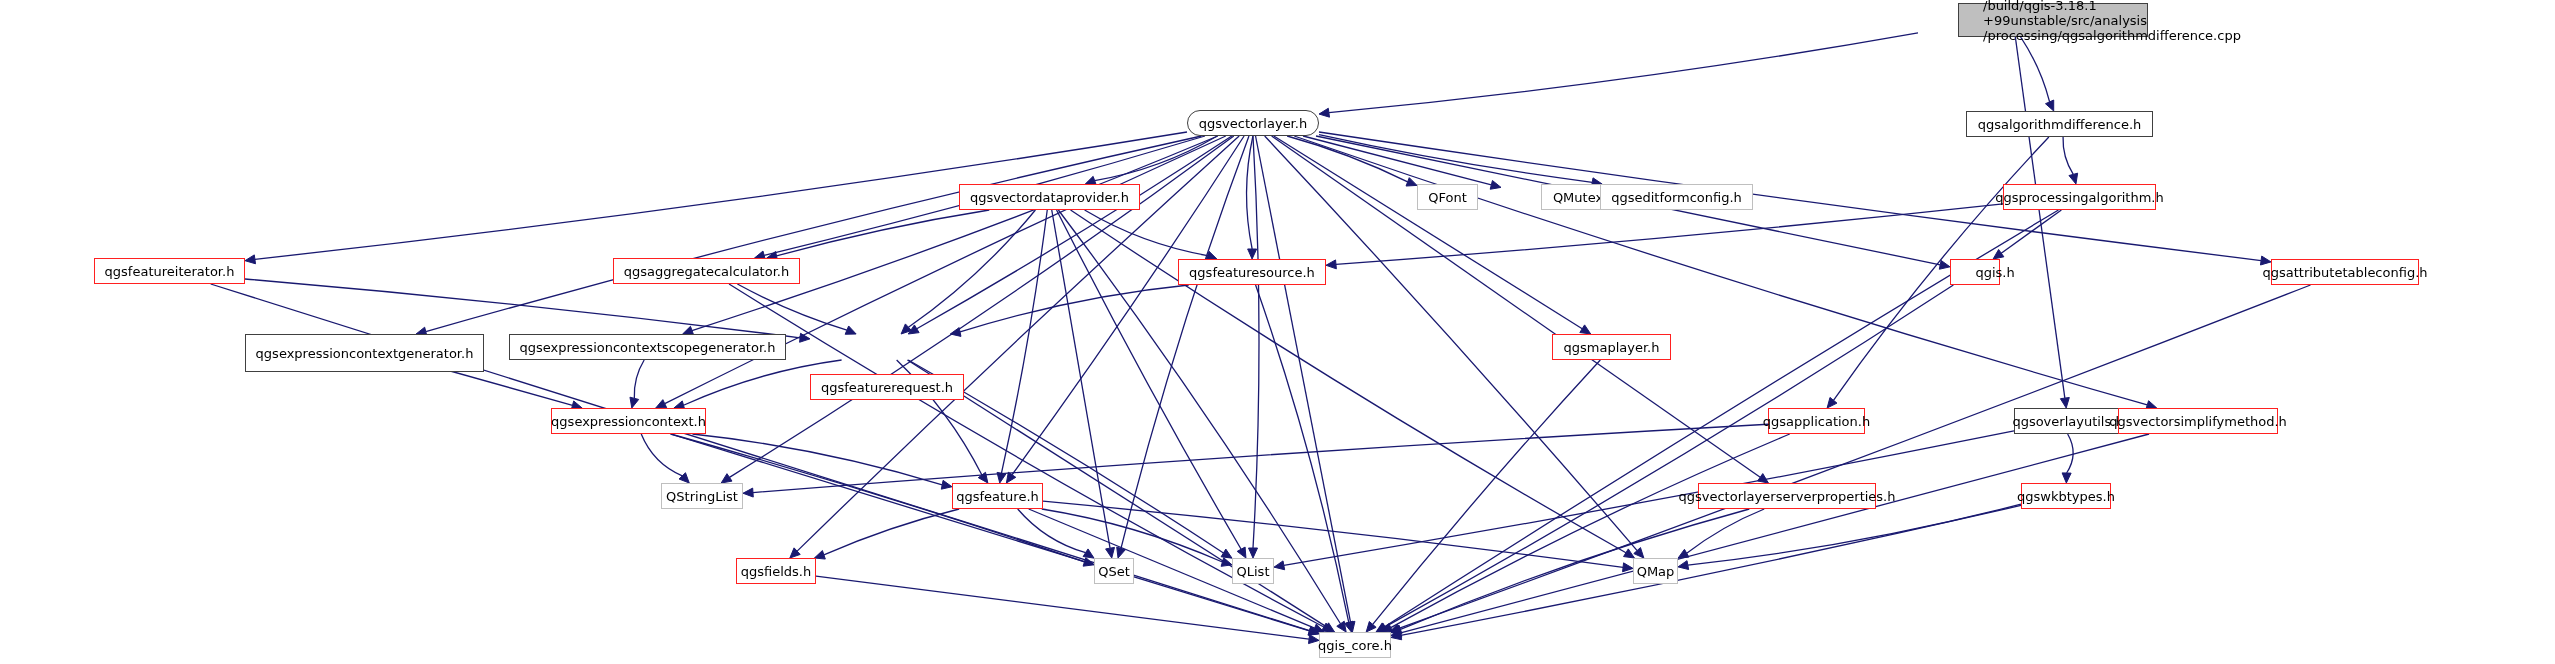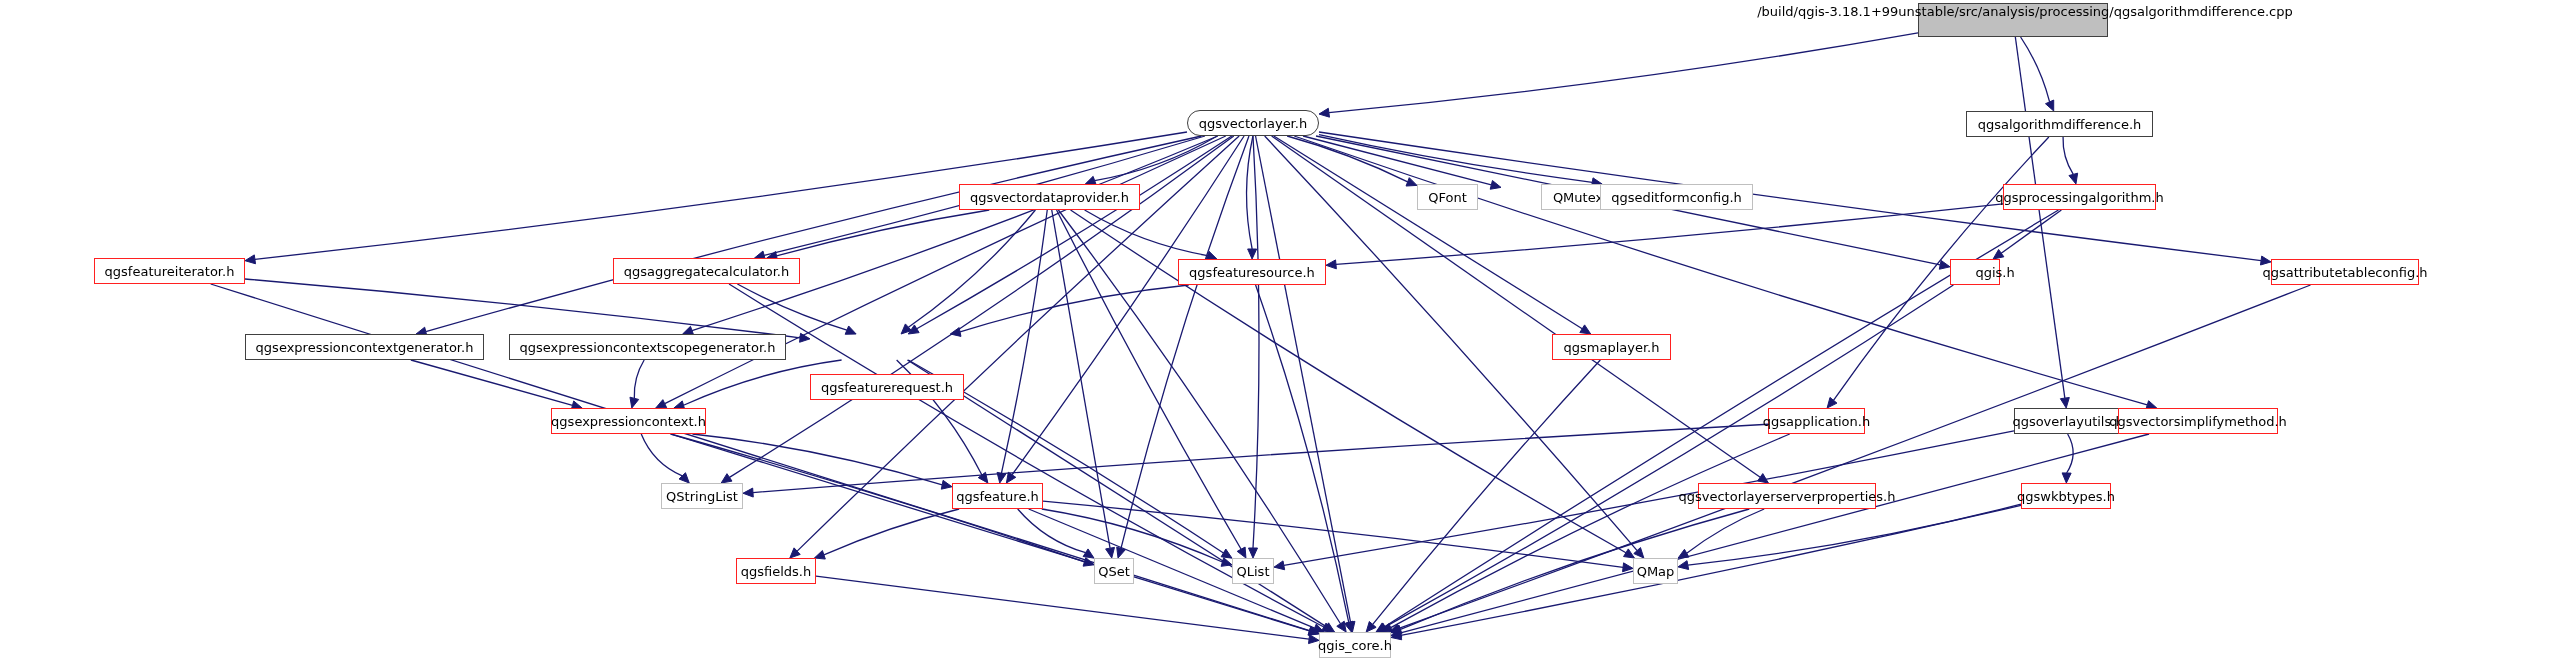--- a/index.html
+++ b/index.html
@@ -2,21 +2,21 @@
 <html><head>
 <meta charset="utf-8">
 <style>
   html, body { margin:0; padding:0; background:#ffffff; }
   body { width:2555px; height:664px; position:relative; overflow:hidden; font-family:"DejaVu Sans", sans-serif; }
   #graph { position:absolute; left:0; top:0; width:2555px; height:664px; }
   .node { position:absolute; box-sizing:border-box; background:#fff; font-size:13px; color:#000; display:flex; align-items:center; justify-content:center; white-space:nowrap; cursor:pointer; }
   .node.black { border:1.5px solid #404040; }
   .node.red { border:1.5px solid #ff2020; }
   .node.gray { border:1.5px solid #bfbfbf; cursor:default; }
-  .node.root { background:#bfbfbf; border:1.5px solid #404040; flex-direction:row; align-items:flex-start; justify-content:center; padding-left:24px; line-height:15px; cursor:default; }
+  .node.root { background:#bfbfbf; border:1.5px solid #404040; flex-direction:column; align-items:flex-start; justify-content:center; padding-left:24px; line-height:15px; cursor:default;margin-left:40px; }
   .edge { fill:none; stroke:#191970; stroke-width:1.3; }
   .arrow { fill:#191970; stroke:#191970; }
 </style>
 </head>
 <body>
 
 <svg id="graph" xmlns="http://www.w3.org/2000/svg" width="2555" height="664">
     <path d="M1918,32.875 Q1625.0662874206841,84.6849296835911 1328.9094091336772,112.7122774463569" class="edge"></path>
     <polygon points="1319,114.05526315789473 1329.5137527038692,117.17151155651163 1328.3050655634852,108.25304333620215" class="arrow"></polygon>
     <path d="M2020.6009615384614,37 Q2040.5807889313485,66.98643685432418 2049.605764251891,101.87095660637944" class="edge"></path>
@@ -175,21 +175,21 @@
 <div class="node red" style="left:959px;top:184px;width:181px;height:26px;">qgsvectordataprovider.h</div>
 <div class="node gray" style="left:1417px;top:184px;width:61px;height:26px;">QFont</div>
 <div class="node gray" style="left:1501px;top:184px;width:74px;height:26px;margin-left:40px;">QMutex</div>
 <div class="node gray" style="left:1600px;top:184px;width:153px;height:26px;">qgseditformconfig.h</div>
 <div class="node red" style="left:1178px;top:259px;width:148px;height:26px;">qgsfeaturesource.h</div>
 <div class="node red" style="left:2003px;top:184px;width:153px;height:26px;">qgsprocessingalgorithm.h</div>
 <div class="node red" style="left:94px;top:258px;width:151px;height:26px;">qgsfeatureiterator.h</div>
 <div class="node red" style="left:613px;top:258px;width:187px;height:26px;">qgsaggregatecalculator.h</div>
 <div class="node red" style="left:1950px;top:259px;width:50px;height:26px;padding-left:40px;">qgis.h</div>
 <div class="node red" style="left:2271px;top:259px;width:148px;height:26px;">qgsattributetableconfig.h</div>
-<div class="node black" style="left:245px;top:334px;width:239px;height:26px;">qgsexpressioncontextgenerator.h</div>
+<div class="node black" style="left:245px;top:334px;width:239px;height:38px;">qgsexpressioncontextgenerator.h</div>
 <div class="node black" style="left:509px;top:334px;width:277px;height:26px;">qgsexpressioncontextscopegenerator.h</div>
 <div class="node red" style="left:810px;top:334px;width:154px;height:26px;margin-top:40px;">qgsfeaturerequest.h</div>
 <div class="node red" style="left:1552px;top:334px;width:119px;height:26px;">qgsmaplayer.h</div>
 <div class="node red" style="left:551px;top:408px;width:155px;height:26px;">qgsexpressioncontext.h</div>
 <div class="node red" style="left:1768px;top:408px;width:97px;height:26px;">qgsapplication.h</div>
 <div class="node black" style="left:2014px;top:408px;width:108px;height:26px;">qgsoverlayutils.h</div>
 <div class="node red" style="left:2118px;top:408px;width:160px;height:26px;">qgsvectorsimplifymethod.h</div>
 <div class="node gray" style="left:661px;top:483px;width:82px;height:26px;text-align:right;">QStringList</div>
 <div class="node red" style="left:952px;top:483px;width:91px;height:26px;">qgsfeature.h</div>
 <div class="node red" style="left:1698px;top:483px;width:178px;height:26px;">qgsvectorlayerserverproperties.h</div>

